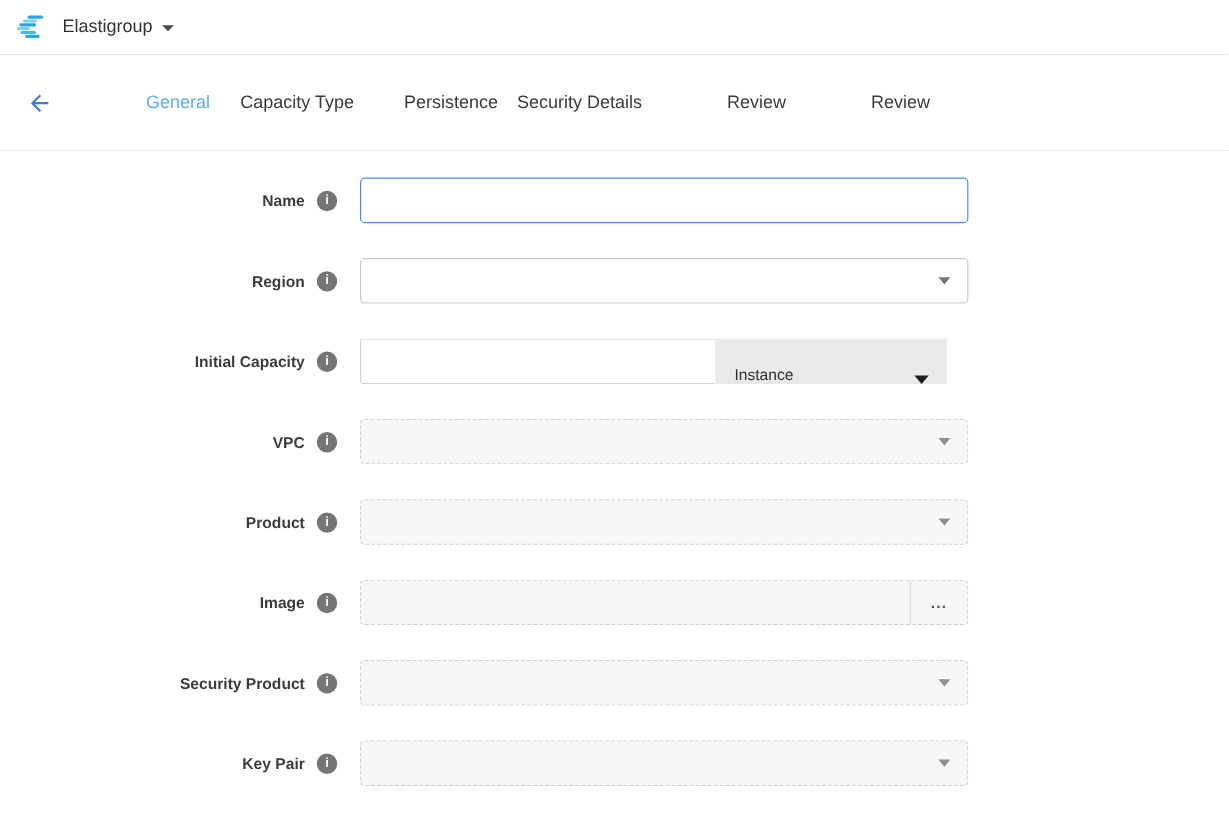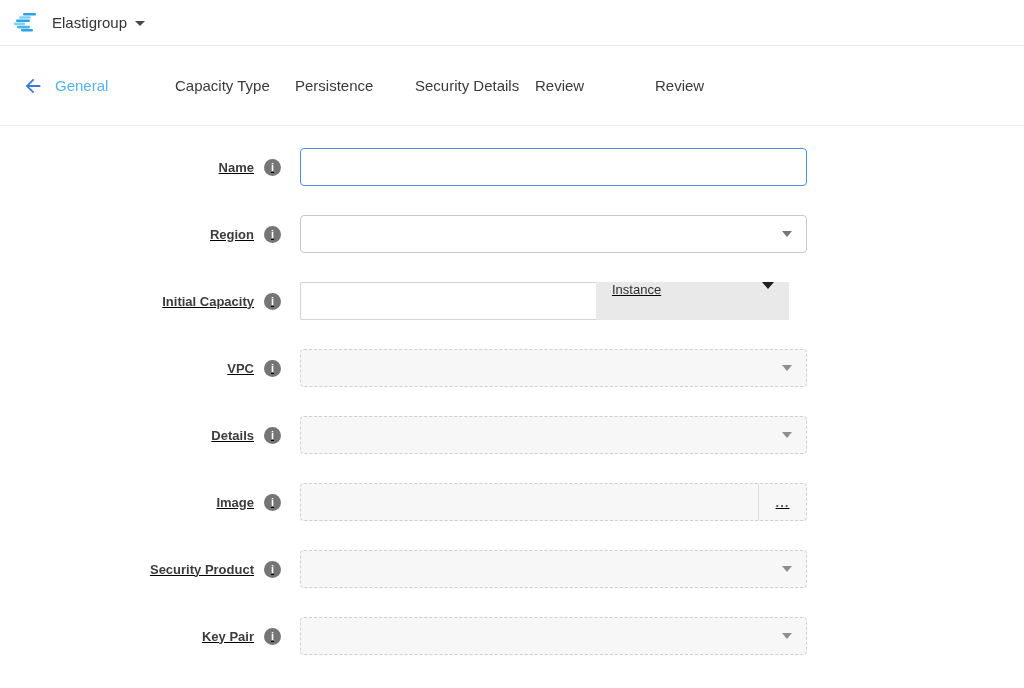--- a/index.html
+++ b/index.html
@@ -29,28 +29,28 @@
 
   
   .tabbar {
     height: 80px;
     border-bottom: 1px solid #ededed;
     display: flex; align-items: center;
   }
   .back-btn { margin-left: 22px; width: 22px; height: 22px; cursor: pointer; flex: 0 0 auto; }
   .tabs { display: flex; margin-left: 11px; }
   .tab {
-    width: 120px; text-align: left;
+    width: 120px; text-align: right;
     font-size: 15px; color: #3a3a3a; cursor: pointer;
     white-space: nowrap;
   }
   .tab.active { color: #57b1f0; }
 
   
-  .form { padding-top: 22px; text-decoration: underline; }
+  .form { padding-top: 22px; }
   .row { display: flex; align-items: center; height: 38px; margin-bottom: 29px; }
   .label-col {
     flex: 0 0 300px;
     display: flex; align-items: center; justify-content: flex-end;
     gap: 10px; padding-right: 19px;
   }
   .field-label { font-size: 13px; font-weight: bold; color: #3c3c3c; white-space: nowrap; }
   .info {
     width: 17px; height: 17px; border-radius: 50%;
     background: #757575; color: #fff;
@@ -85,21 +85,21 @@
   .capacity-group { display: flex; width: 507px; height: 38px; }
   .capacity-input {
     width: 296px; height: 38px;
     border: 1px solid #d4d4d4; border-right: none;
     border-radius: 2px 0 0 2px;
     padding: 0 10px; font-size: 14px; color: #333;
     font-family: inherit; outline: none;
   }
   .unit-select {
     width: 193px; height: 38px; background: #e9e9e9;
-    display: flex; align-items: flex-start; justify-content: space-between;
+    display: flex; align-items: flex-end; justify-content: space-between;
     padding: 0 15px 0 16px; cursor: pointer;
   }
   .unit-value { font-size: 13px; color: #2f2f2f; }
   .caret-dark {
     width: 0; height: 0;
     border-left: 6px solid transparent; border-right: 6px solid transparent;
     border-top: 7px solid #1f1f1f;
   }
 
   .image-field {
@@ -196,21 +196,21 @@
       <span class="field-label">VPC</span>
       <span class="info">i</span>
     </div>
     <div class="select disabled">
       <span class="caret"></span>
     </div>
   </div>
 
   <div class="row">
     <div class="label-col">
-      <span class="field-label">Details</span>
+      <span class="field-label">Product</span>
       <span class="info">i</span>
     </div>
     <div class="select disabled">
       <span class="caret"></span>
     </div>
   </div>
 
   <div class="row">
     <div class="label-col">
       <span class="field-label">Image</span>

